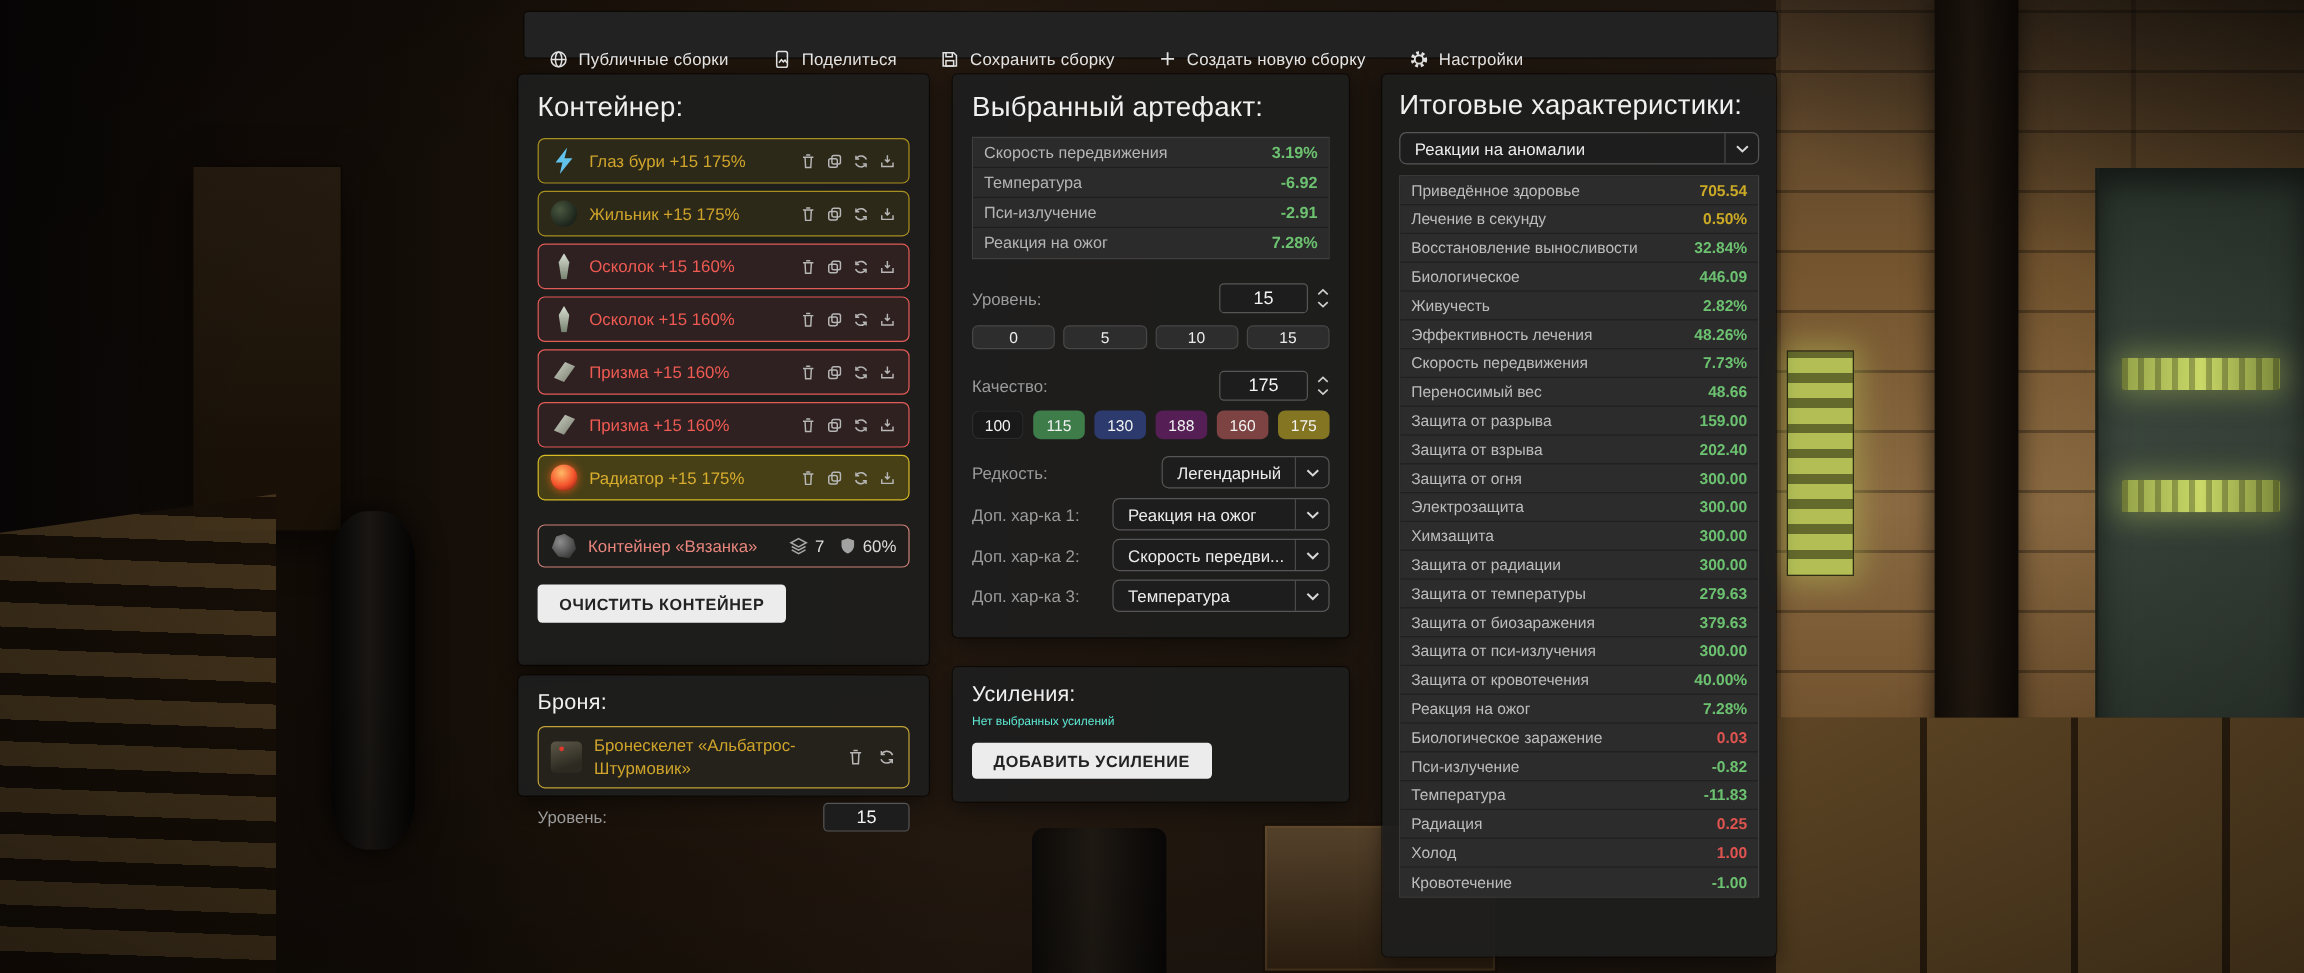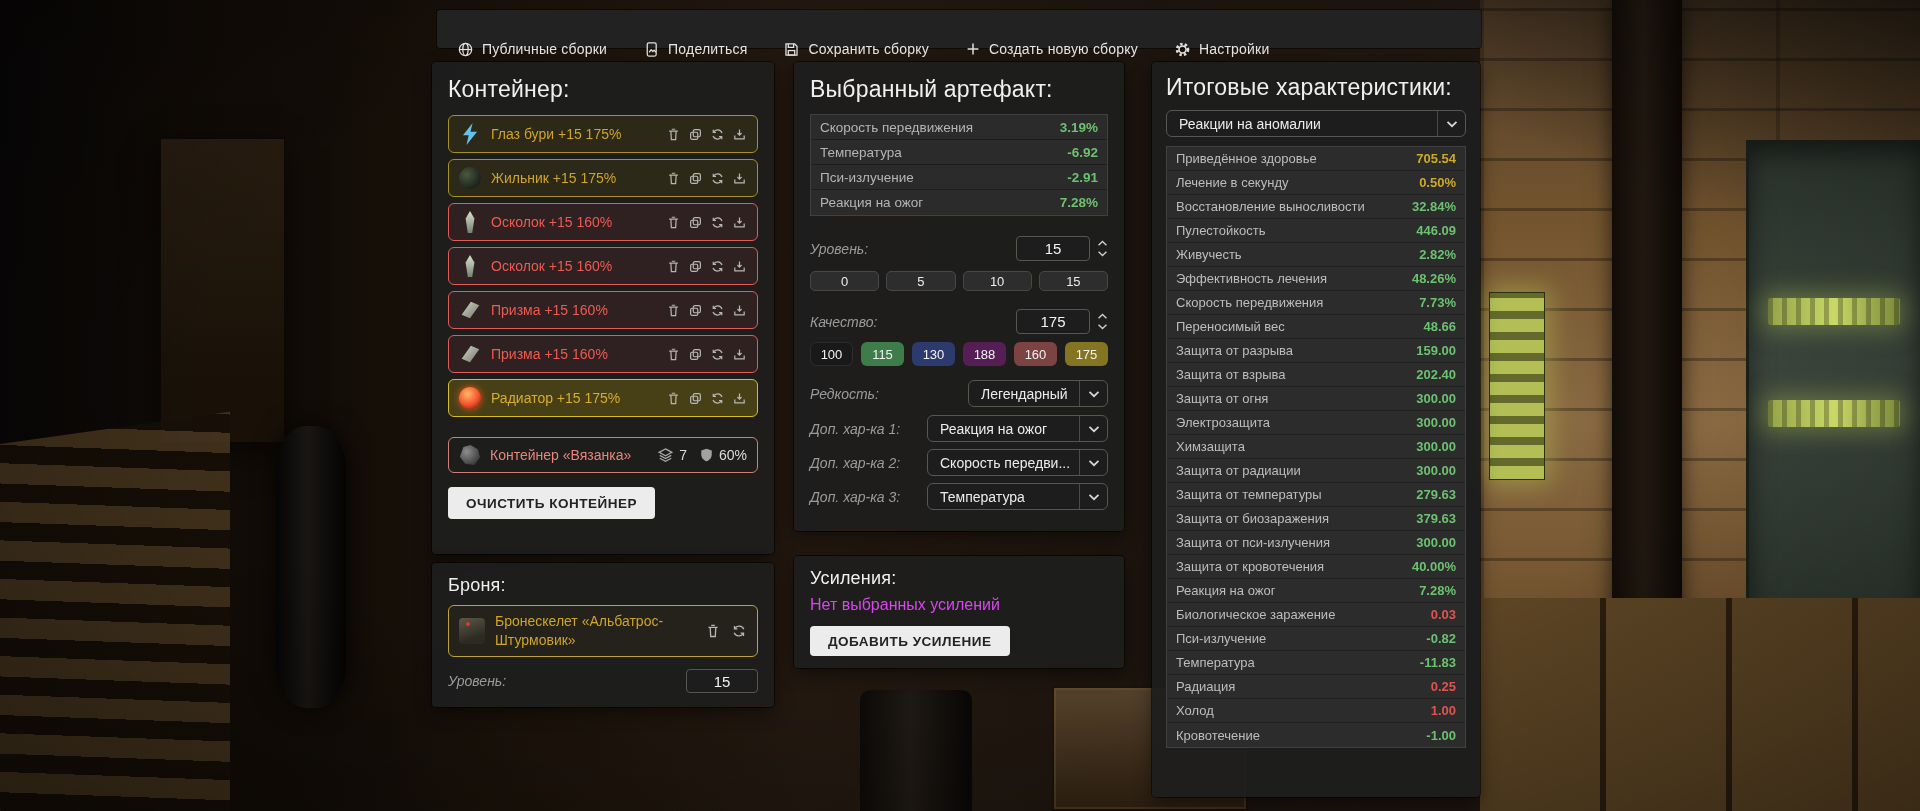--- a/index.html
+++ b/index.html
@@ -77,31 +77,31 @@
                display:flex; align-items:center; gap:9px; padding:0 10px; color:#e8857c; cursor:pointer; }
   .cont-name { font-size:14px; }
   .cont-meta { margin-left:auto; display:flex; align-items:center; gap:5px; color:#dcdcdc; font-size:14px; }
   .cont-meta .ico { color:#a8a8a8; }
 
   .lt-btn { margin-top:14px; height:32px; padding:0 18px; background:#ececec; color:#232323;
             border:none; border-radius:4px; font-family:inherit; font-size:13.5px; font-weight:700;
             letter-spacing:.5px; cursor:pointer; }
 
   
-  .armor-panel { left:432px; top:563px; width:342px; height:144px; padding:12px 16px; }
+  .armor-panel { left:432px; top:563px; width:342px; height:100px; padding:12px 16px; }
   .armor-item { margin-top:9px; min-height:52px; border:1px solid #c0a236; border-radius:6px;
                 display:flex; align-items:center; gap:10px; padding:6px 10px; color:#cfa42b; cursor:pointer;
                 background:rgba(60,52,22,.25); }
   .armor-ico { width:26px; height:26px; flex:0 0 26px; border-radius:4px;
                background:linear-gradient(160deg,#5d5848,#2c2a21 75%); position:relative; }
   .armor-ico::after { content:""; position:absolute; left:7px; top:4px; width:4px; height:4px; background:#e0392b; border-radius:50%; }
   .armor-name { font-size:14px; line-height:1.35; flex:1 1 auto; }
   .armor-acts { display:flex; gap:10px; align-items:center; }
   .level-row { margin-top:12px; display:flex; align-items:center; justify-content:space-between; }
-  .lbl { color:#9b9b9b; font-size:14px;font-style:italic; }
+  .lbl { color:#9b9b9b; font-size:14px; }
   .num-input { width:72px; height:24px; background:#1d1d1d; border:1px solid #565656; border-radius:4px;
                color:#f2f2f2; font-size:15px; text-align:center; font-family:inherit; }
 
   
   .artifact-panel { left:794px; top:62px; width:330px; height:469px; padding:14px 16px; }
   .stat-table { margin-top:11px; border:1px solid #404040; }
   .stat-row { height:25px; background:#2b2b2b; border-bottom:1px solid #1e1e1e;
               display:flex; align-items:center; justify-content:space-between; padding:0 9px; }
   .stat-row:last-child { border-bottom:none; }
   .stat-label { color:#b5b5b5; font-size:13.5px; }
@@ -128,21 +128,21 @@
   .sel-row { margin-top:14px; display:flex; align-items:center; justify-content:space-between; }
   .dd { height:27px; background:#1d1d1d; border:1px solid #565656; border-radius:6px; cursor:pointer;
         display:flex; align-items:center; color:#ececec; font-size:14px; }
   .dd-val { flex:1; padding:0 12px; white-space:nowrap; overflow:hidden; }
   .dd-arrow { width:28px; align-self:stretch; display:flex; align-items:center; justify-content:center;
               border-left:1px solid #4a4a4a; color:#d8d8d8; }
   .dd-rarity { width:140px; } .dd-extra { width:181px; }
 
   
   .boosts-panel { left:794px; top:556px; width:330px; height:112px; padding:12px 16px; }
-  .boosts-empty { margin-top:7px; color:#d946ef; font-size:16px; }
+  .boosts-empty { margin-top:7px; color:#5eead4; font-size:10px; }
   .boosts-panel .lt-btn { margin-top:12px; height:30px; }
 
   
   .summary-panel { left:1152px; top:62px; width:328px; height:735px; padding:12px 14px; }
   .sum-dd { margin-top:9px; width:100%; }
   .sum-table { margin-top:9px; border:1px solid #404040; }
   .sum-row { height:24px; background:#2c2c2c; border-bottom:1px solid #202020;
              display:flex; align-items:center; justify-content:space-between; padding:0 9px; }
   .sum-row:last-child { border-bottom:none; }
   .sum-label { color:#bdbdbd; font-size:13px; white-space:nowrap; }
@@ -634,21 +634,21 @@
         </div>
       <div class="sum-row">
           <span class="sum-label">Лечение в секунду</span>
           <span class="sum-val" data-tone="yellow">0.50%</span>
         </div>
       <div class="sum-row">
           <span class="sum-label">Восстановление выносливости</span>
           <span class="sum-val" data-tone="green">32.84%</span>
         </div>
       <div class="sum-row">
-          <span class="sum-label">Пулестойкость</span>
+          <span class="sum-label">Биологическое</span>
           <span class="sum-val" data-tone="green">446.09</span>
         </div>
       <div class="sum-row">
           <span class="sum-label">Живучесть</span>
           <span class="sum-val" data-tone="green">2.82%</span>
         </div>
       <div class="sum-row">
           <span class="sum-label">Эффективность лечения</span>
           <span class="sum-val" data-tone="green">48.26%</span>
         </div>

